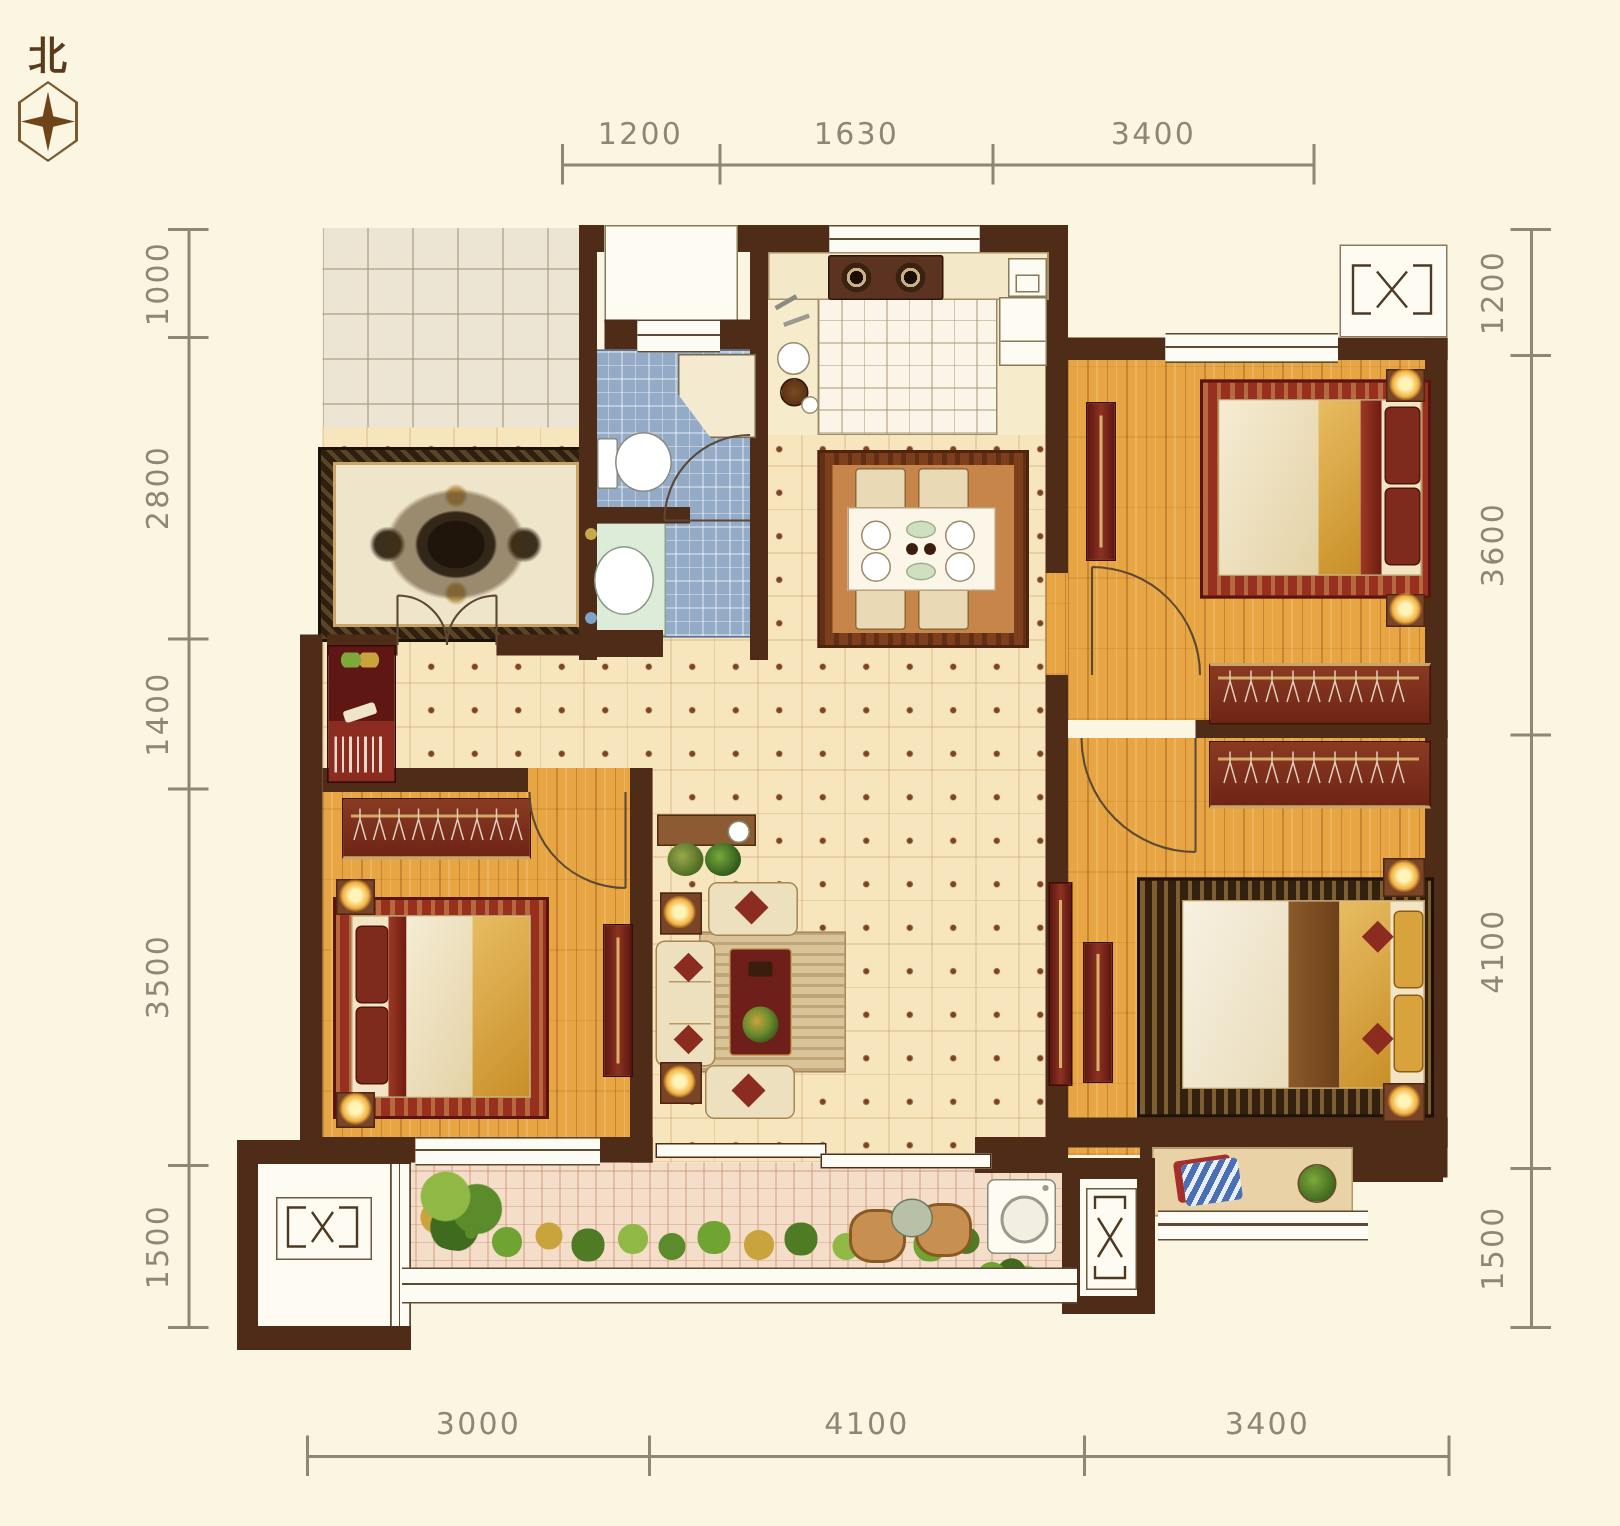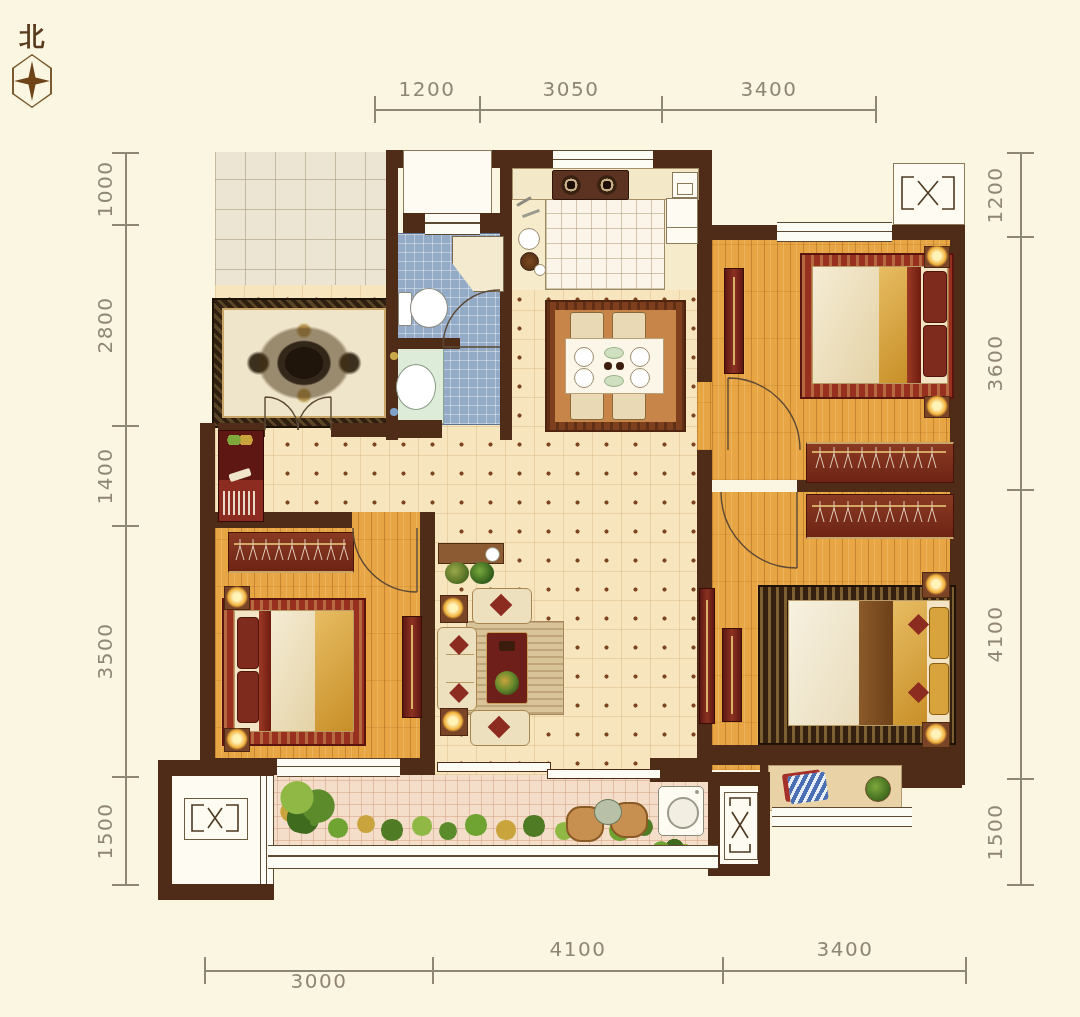--- a/index.html
+++ b/index.html
@@ -338,29 +338,29 @@
     </g>
     <polygon points="32,61 35.5,77.5 50,81 35.5,84.5 32,101 28.5,84.5 14,81 28.5,77.5" fill="#6E4418"></polygon>
   </svg>
 
   <div class="dim-line" style="left:375px;top:109px;width:501px;height:1.5px;"></div>
   <div class="dim-tick" style="left:374px;top:96px;width:1.5px;height:27px;"></div>
   <div class="dim-tick" style="left:479px;top:96px;width:1.5px;height:27px;"></div>
   <div class="dim-tick" style="left:661px;top:96px;width:1.5px;height:27px;"></div>
   <div class="dim-tick" style="left:875px;top:96px;width:1.5px;height:27px;"></div>
   <div class="dim-label" style="left:387px;top:78px;">1200</div>
-  <div class="dim-label" style="left:531px;top:78px;">3050</div>
+  <div class="dim-label" style="left:531px;top:78px;">1630</div>
   <div class="dim-label" style="left:729px;top:78px;">3400</div>
 
   <div class="dim-line" style="left:205px;top:970px;width:761px;height:1.5px;"></div>
   <div class="dim-tick" style="left:204px;top:957px;width:1.5px;height:27px;"></div>
   <div class="dim-tick" style="left:432px;top:957px;width:1.5px;height:27px;"></div>
   <div class="dim-tick" style="left:722px;top:957px;width:1.5px;height:27px;"></div>
   <div class="dim-tick" style="left:965px;top:957px;width:1.5px;height:27px;"></div>
-  <div class="dim-label" style="left:279px;top:938px;margin-top:32px;">3000</div>
+  <div class="dim-label" style="left:279px;top:938px;">3000</div>
   <div class="dim-label" style="left:538px;top:938px;">4100</div>
   <div class="dim-label" style="left:805px;top:938px;">3400</div>
 
   <div class="dim-line" style="left:125px;top:153px;width:1.5px;height:732px;"></div>
   <div class="dim-tick" style="left:112px;top:152px;width:27px;height:1.5px;"></div>
   <div class="dim-tick" style="left:112px;top:224px;width:27px;height:1.5px;"></div>
   <div class="dim-tick" style="left:112px;top:425px;width:27px;height:1.5px;"></div>
   <div class="dim-tick" style="left:112px;top:525px;width:27px;height:1.5px;"></div>
   <div class="dim-tick" style="left:112px;top:776px;width:27px;height:1.5px;"></div>
   <div class="dim-tick" style="left:112px;top:884px;width:27px;height:1.5px;"></div>

